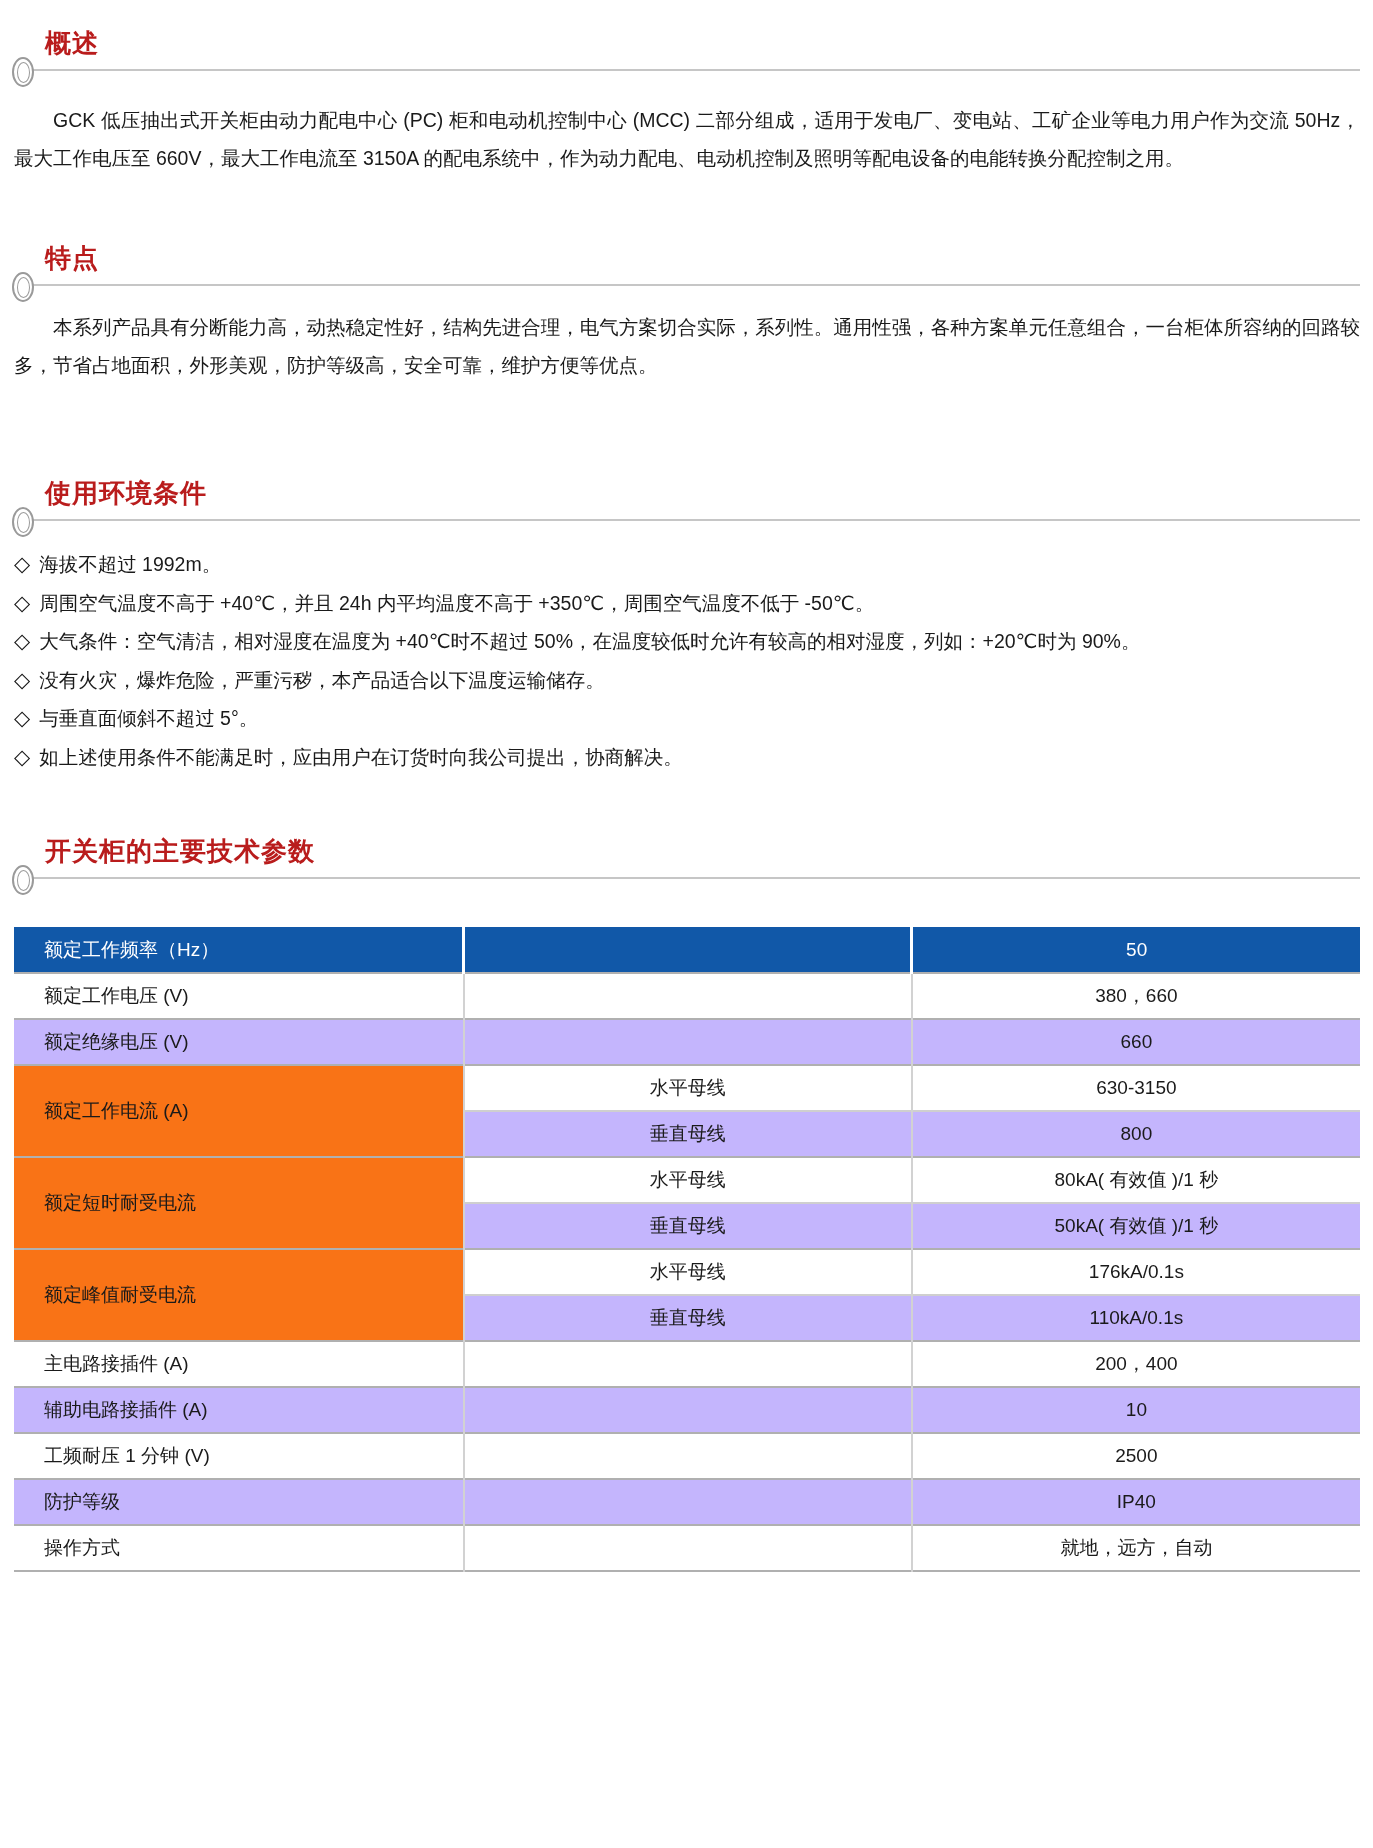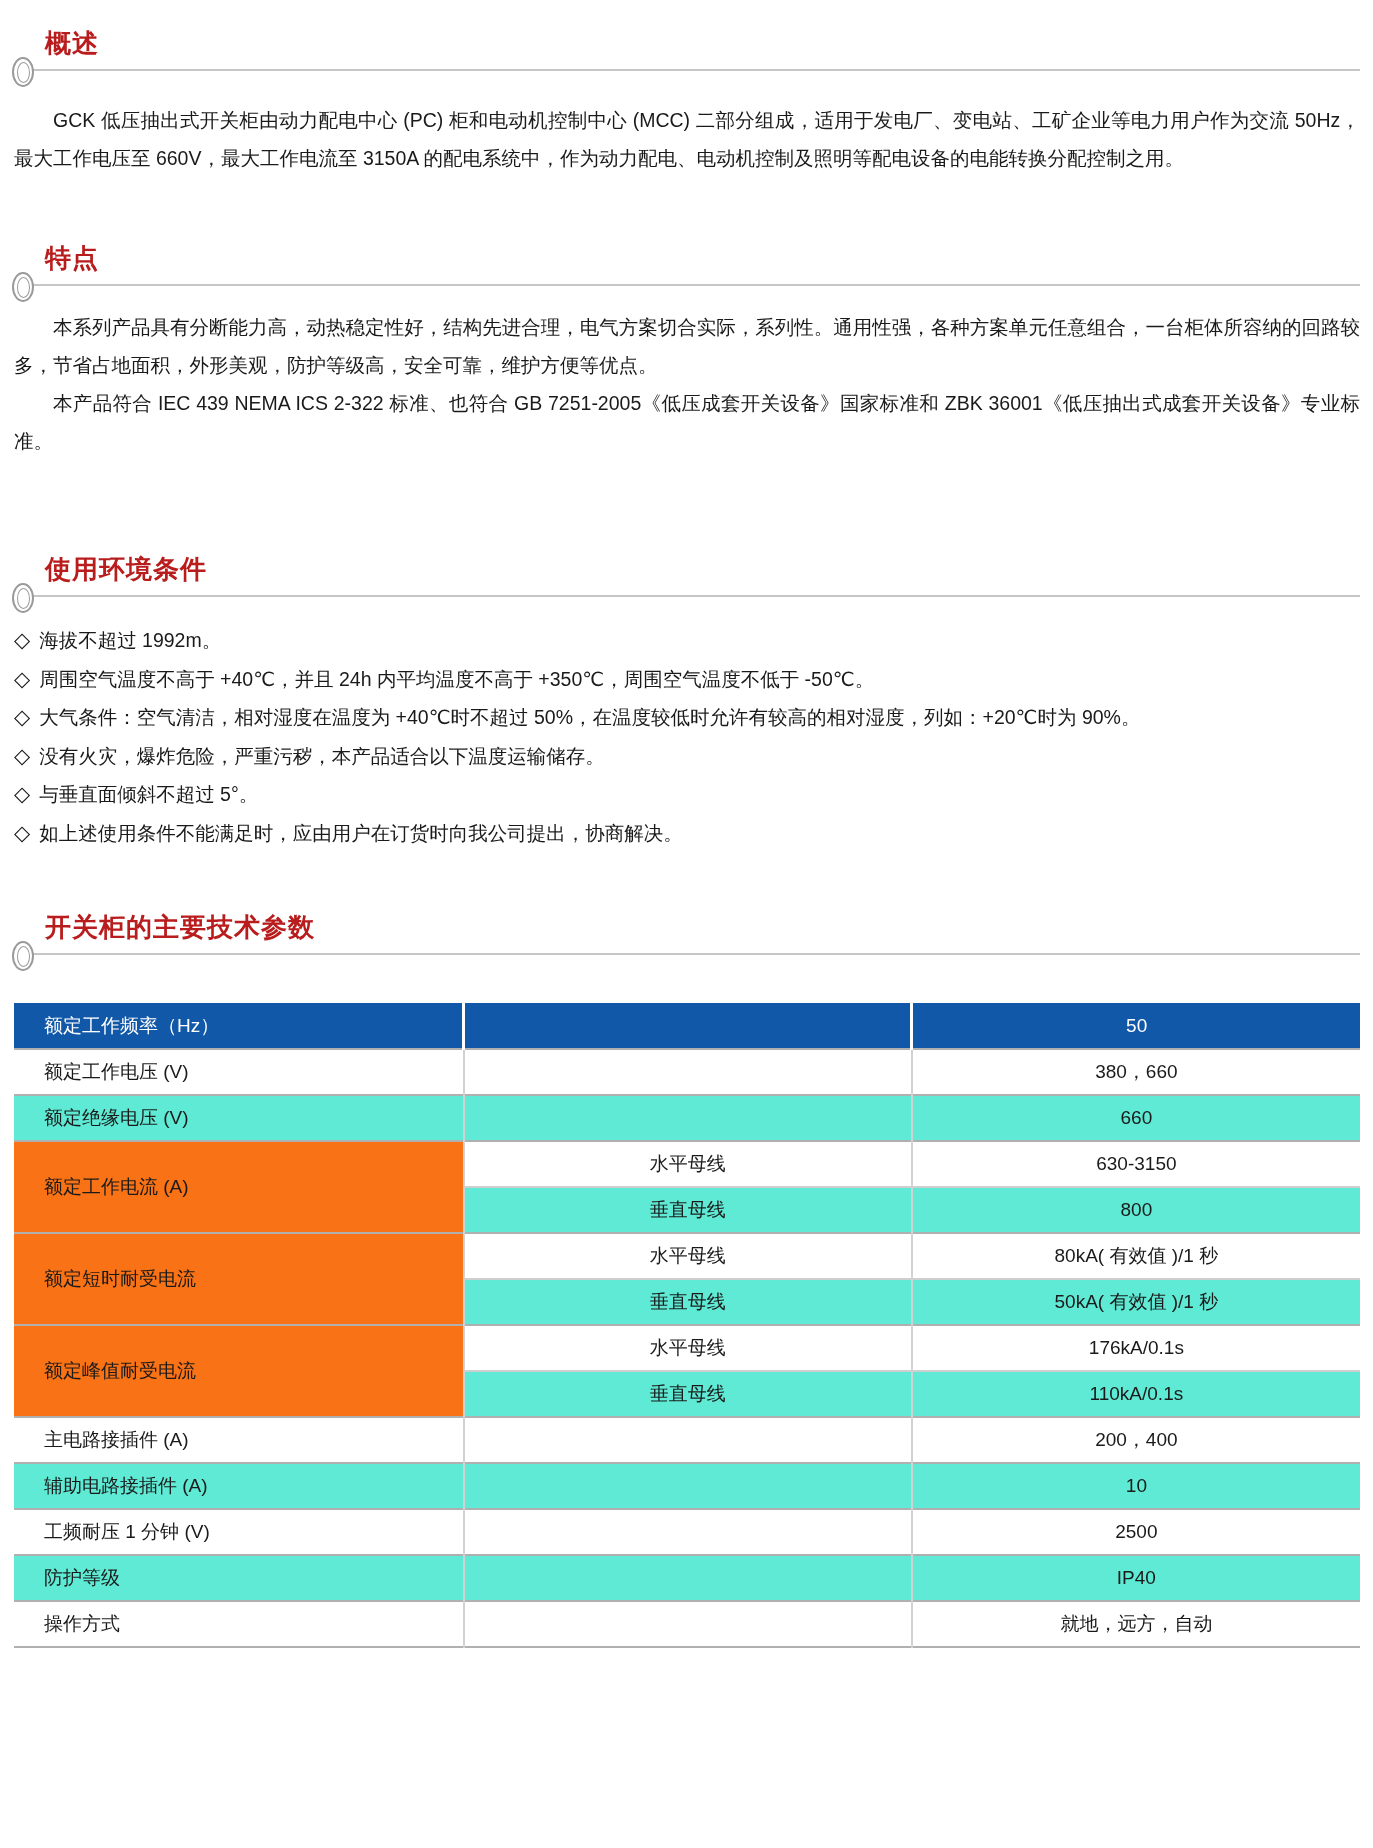--- a/index.html
+++ b/index.html
@@ -92,21 +92,21 @@
     font-size:19px;
   }
   .spec-table thead th.col2,
   .spec-table thead th.col3{border-left:3px solid #ffffff;}
   .spec-table tbody td.col2,
   .spec-table tbody td.col3{border-left:2px solid #d2d2d2;}
   .spec-table tbody tr td{border-top:2px solid #b0b0b0;}
   .spec-table tbody tr.sub-row td{border-top:2px solid #cfcfcf;}
   .spec-table .col1{text-align:left;padding-left:30px;}
   .spec-table .col2,.spec-table .col3{text-align:center;}
-  .spec-table tr.shade td{background:#5eead4;}
+  .spec-table tr.shade td{background:#c4b5fd;}
   .spec-table td.group-label{background:#f97316;}
 </style>
 </head>
 <body>
 
 <div class="page">
 
   <div class="sec-head">
     <span class="title">概述</span>
     <span class="rule"></span>
@@ -117,21 +117,20 @@
   <p class="para" style="margin-top:30px">GCK 低压抽出式开关柜由动力配电中心 (PC) 柜和电动机控制中心 (MCC) 二部分组成，适用于发电厂、变电站、工矿企业等电力用户作为交流 50Hz，最大工作电压至 660V，最大工作电流至 3150A 的配电系统中，作为动力配电、电动机控制及照明等配电设备的电能转换分配控制之用。</p>
 
   <div class="sec-head h2-gap">
     <span class="title">特点</span>
     <span class="rule"></span>
     <span class="ring">
         <span class="ring-inner"></span>
       </span>
   </div>
   <p class="para gap-para">本系列产品具有分断能力高，动热稳定性好，结构先进合理，电气方案切合实际，系列性。通用性强，各种方案单元任意组合，一台柜体所容纳的回路较多，节省占地面积，外形美观，防护等级高，安全可靠，维护方便等优点。</p>
-  <p class="para">本产品符合 IEC 439 NEMA ICS 2-322 标准、也符合 GB 7251-2005《低压成套开关设备》国家标准和 ZBK 36001《低压抽出式成套开关设备》专业标准。</p>
 
   <div class="sec-head h3-gap">
     <span class="title">使用环境条件</span>
     <span class="rule"></span>
     <span class="ring">
         <span class="ring-inner"></span>
       </span>
   </div>
   <ul class="diamond-list">
     <li><span class="dia">◇</span><span>海拔不超过 1992m。</span></li>

